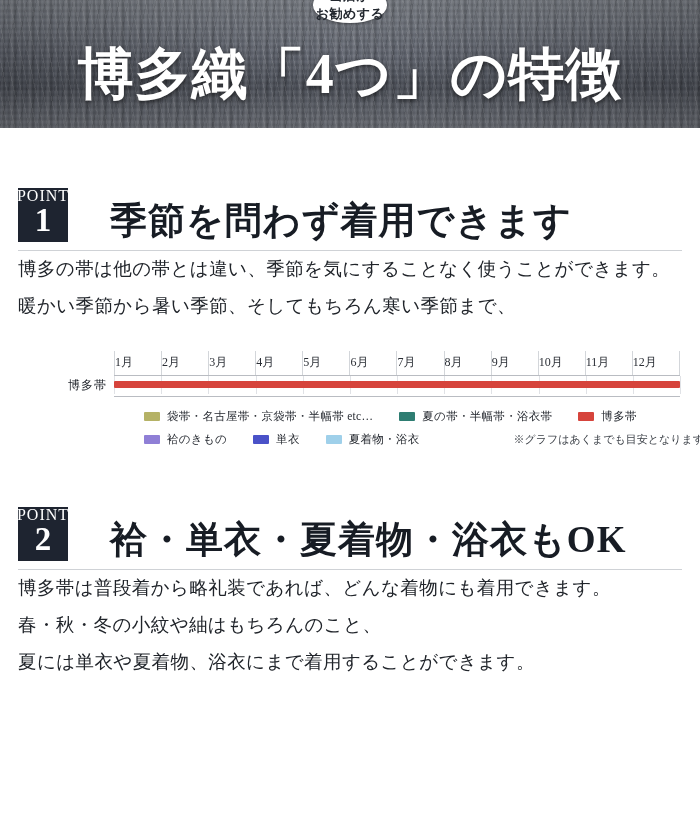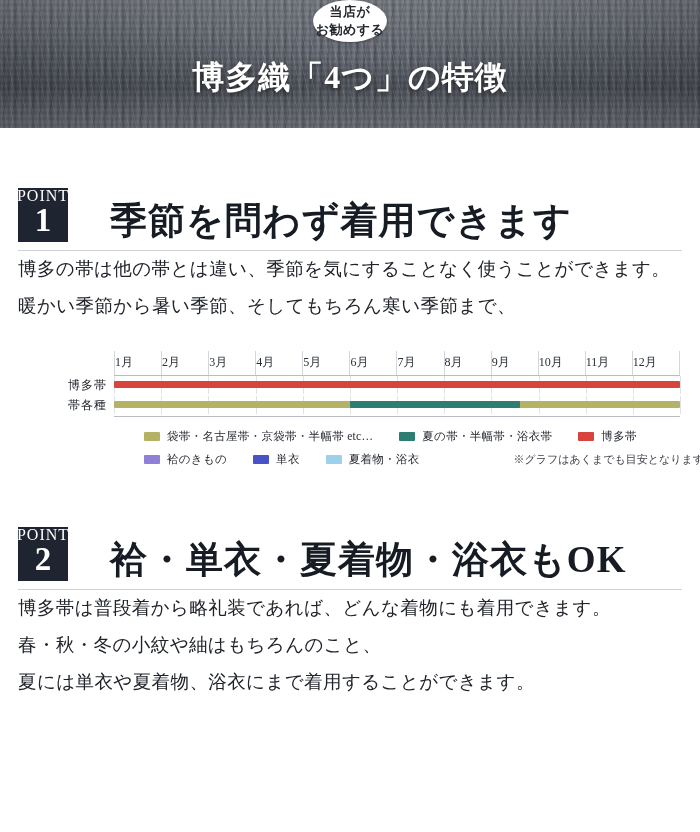--- a/index.html
+++ b/index.html
@@ -87,21 +87,21 @@
     justify-content: center;
     line-height: 1.35;
     font-size: 13px;
     font-weight: bold;
     letter-spacing: 0.5px;
     box-shadow: 0 1px 3px rgba(0,0,0,0.35);
   }
   .hero-title {
     color: #ffffff;
     font-family: "Liberation Serif", serif;
-    font-size: 32px;
+    font-size: 56px;
     font-weight: bold;
     letter-spacing: 1px;
     text-shadow: 0 2px 5px rgba(0,0,0,0.55);
     white-space: nowrap;
   }
 
   
   .section {
     padding: 0 18px;
   }
@@ -328,40 +328,20 @@
               <div class="vline" style="left: 283px;"></div>
               <div class="vline" style="left: 330.167px;"></div>
               <div class="vline" style="left: 377.333px;"></div>
               <div class="vline" style="left: 424.5px;"></div>
               <div class="vline" style="left: 471.667px;"></div>
               <div class="vline" style="left: 518.833px;"></div>
               <div class="vline" style="left: 566px;"></div>
               <div class="bar" title="博多帯" style="left: 0px; width: 566px; background: rgb(214, 68, 60);"></div>
             </div>
           </div>
-          <div class="row">
-            <div class="row-label">帯各種</div>
-            <div class="row-track">
-              <div class="vline" style="left: 0px;"></div>
-              <div class="vline" style="left: 47.1667px;"></div>
-              <div class="vline" style="left: 94.3333px;"></div>
-              <div class="vline" style="left: 141.5px;"></div>
-              <div class="vline" style="left: 188.667px;"></div>
-              <div class="vline" style="left: 235.833px;"></div>
-              <div class="vline" style="left: 283px;"></div>
-              <div class="vline" style="left: 330.167px;"></div>
-              <div class="vline" style="left: 377.333px;"></div>
-              <div class="vline" style="left: 424.5px;"></div>
-              <div class="vline" style="left: 471.667px;"></div>
-              <div class="vline" style="left: 518.833px;"></div>
-              <div class="vline" style="left: 566px;"></div>
-              <div class="bar" title="袋帯・名古屋帯・京袋帯・半幅帯 etc…" style="left: 0px; width: 566px; background: rgb(181, 178, 102);"></div>
-              <div class="bar" title="夏の帯・半幅帯・浴衣帯" style="left: 235.833px; width: 169.8px; background: rgb(46, 125, 114);"></div>
-            </div>
-          </div>
         </div>
       <div class="chart-baseline"></div>
     </div>
 
     <div class="legend">
       <div class="legend-row" id="legend-row-1">
           <div class="legend-item">
             <span class="swatch" style="background: rgb(181, 178, 102);"></span>
             <span>袋帯・名古屋帯・京袋帯・半幅帯 etc…</span>
           </div>

